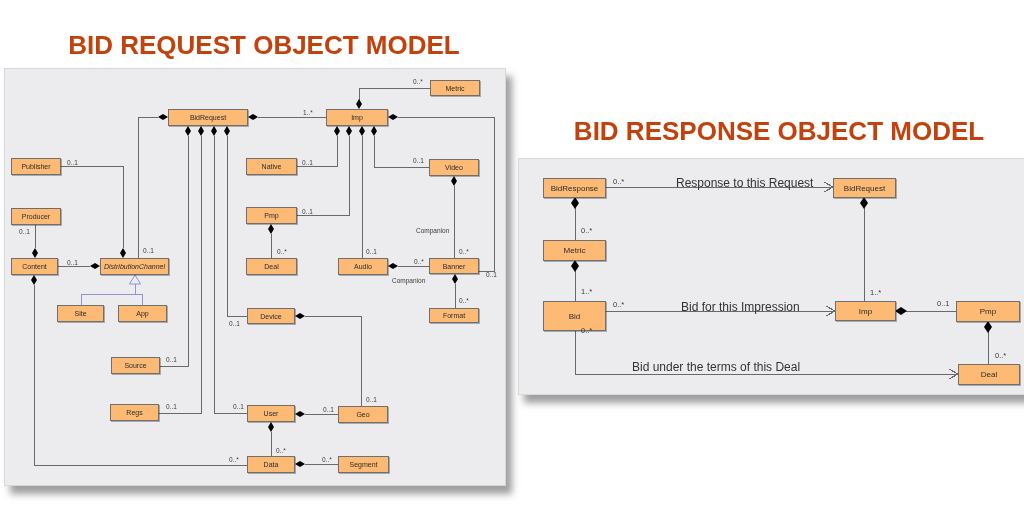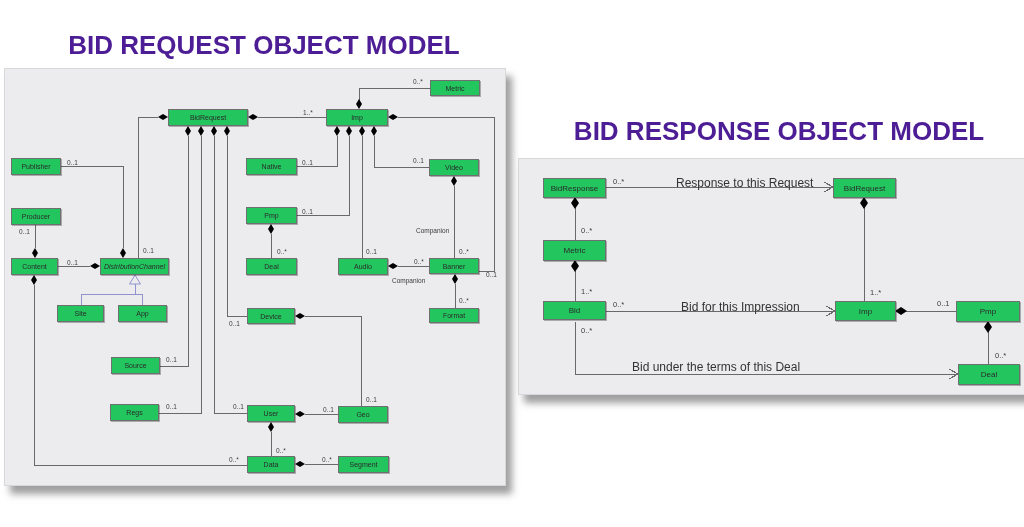--- a/index.html
+++ b/index.html
@@ -7,28 +7,28 @@
     width:1024px;height:527px;position:relative;overflow:hidden;
     background:#ffffff;font-family:"Liberation Sans",sans-serif;
   }
   .panel{
     position:absolute;background:#ececee;border:1px solid #d8d8da;
     box-shadow:6px 8px 7px rgba(95,95,95,.6);box-sizing:border-box;
   }
   #left-panel{left:4px;top:68px;width:502px;height:418px;}
   #right-panel{left:518px;top:158px;width:510px;height:237px;}
   .title{
-    position:absolute;color:#4c1d95;font-weight:bold;font-size:26px;
+    position:absolute;color:#c2410c;font-weight:bold;font-size:26px;
     text-align:center;white-space:nowrap;letter-spacing:0px;
   }
   #left-title{left:12px;top:30px;width:504px;}
   #right-title{left:524px;top:116px;width:510px;}
   #wires{position:absolute;left:0;top:0;pointer-events:none;}
   .node{
-    position:absolute;background:#22c55e;border:1px solid #6f6f6f;
+    position:absolute;background:#fdba74;border:1px solid #6f6f6f;
     display:flex;align-items:center;justify-content:center;
     color:#2b2b2b;box-sizing:border-box;white-space:nowrap;
     box-shadow:1px 1px 0 rgba(0,0,0,.28);overflow:hidden;
   }
   .lnode{font-size:7px;}
   .rnode{font-size:8px;}
   .italic{font-style:italic;}
   .mult{position:absolute;font-size:6.5px;color:#3a3a3a;white-space:nowrap;}
   .rmult{position:absolute;font-size:7.5px;color:#3a3a3a;white-space:nowrap;}
   .rel{position:absolute;font-size:12px;color:#333333;white-space:nowrap;}
@@ -170,21 +170,21 @@
     <div class="mult" style="left: 323px; top: 406px;">0..1</div>
     <div class="mult" style="left: 366px; top: 396px;">0..1</div>
     <div class="mult" style="left: 276px; top: 447px;">0..*</div>
     <div class="mult" style="left: 229px; top: 456px;">0..*</div>
     <div class="mult" style="left: 322px; top: 456px;">0..*</div>
   </div>
 <div id="right-nodes">
     <div class="node rnode" style="left: 543px; top: 178px; width: 63px; height: 20px;">BidResponse</div>
     <div class="node rnode" style="left: 833px; top: 178px; width: 63px; height: 20px;">BidRequest</div>
     <div class="node rnode" style="left: 543px; top: 240px; width: 63px; height: 21px;">Metric</div>
-    <div class="node rnode" style="left: 543px; top: 301px; width: 63px; height: 19px;">Bid</div>
+    <div class="node rnode" style="left: 543px; top: 301px; width: 63px; height: 30px;">Bid</div>
     <div class="node rnode" style="left: 835px; top: 301px; width: 61px; height: 20px;">Imp</div>
     <div class="node rnode" style="left: 956px; top: 301px; width: 64px; height: 21px;">Pmp</div>
     <div class="node rnode" style="left: 958px; top: 364px; width: 62px; height: 21px;">Deal</div>
     <div class="rmult" style="left: 613px; top: 177px;">0..*</div>
     <div class="rmult" style="left: 581px; top: 226px;">0..*</div>
     <div class="rmult" style="left: 581px; top: 287px;">1..*</div>
     <div class="rmult" style="left: 613px; top: 300px;">0..*</div>
     <div class="rmult" style="left: 581px; top: 326px;">0..*</div>
     <div class="rmult" style="left: 870px; top: 288px;">1..*</div>
     <div class="rmult" style="left: 937px; top: 299px;">0..1</div>

